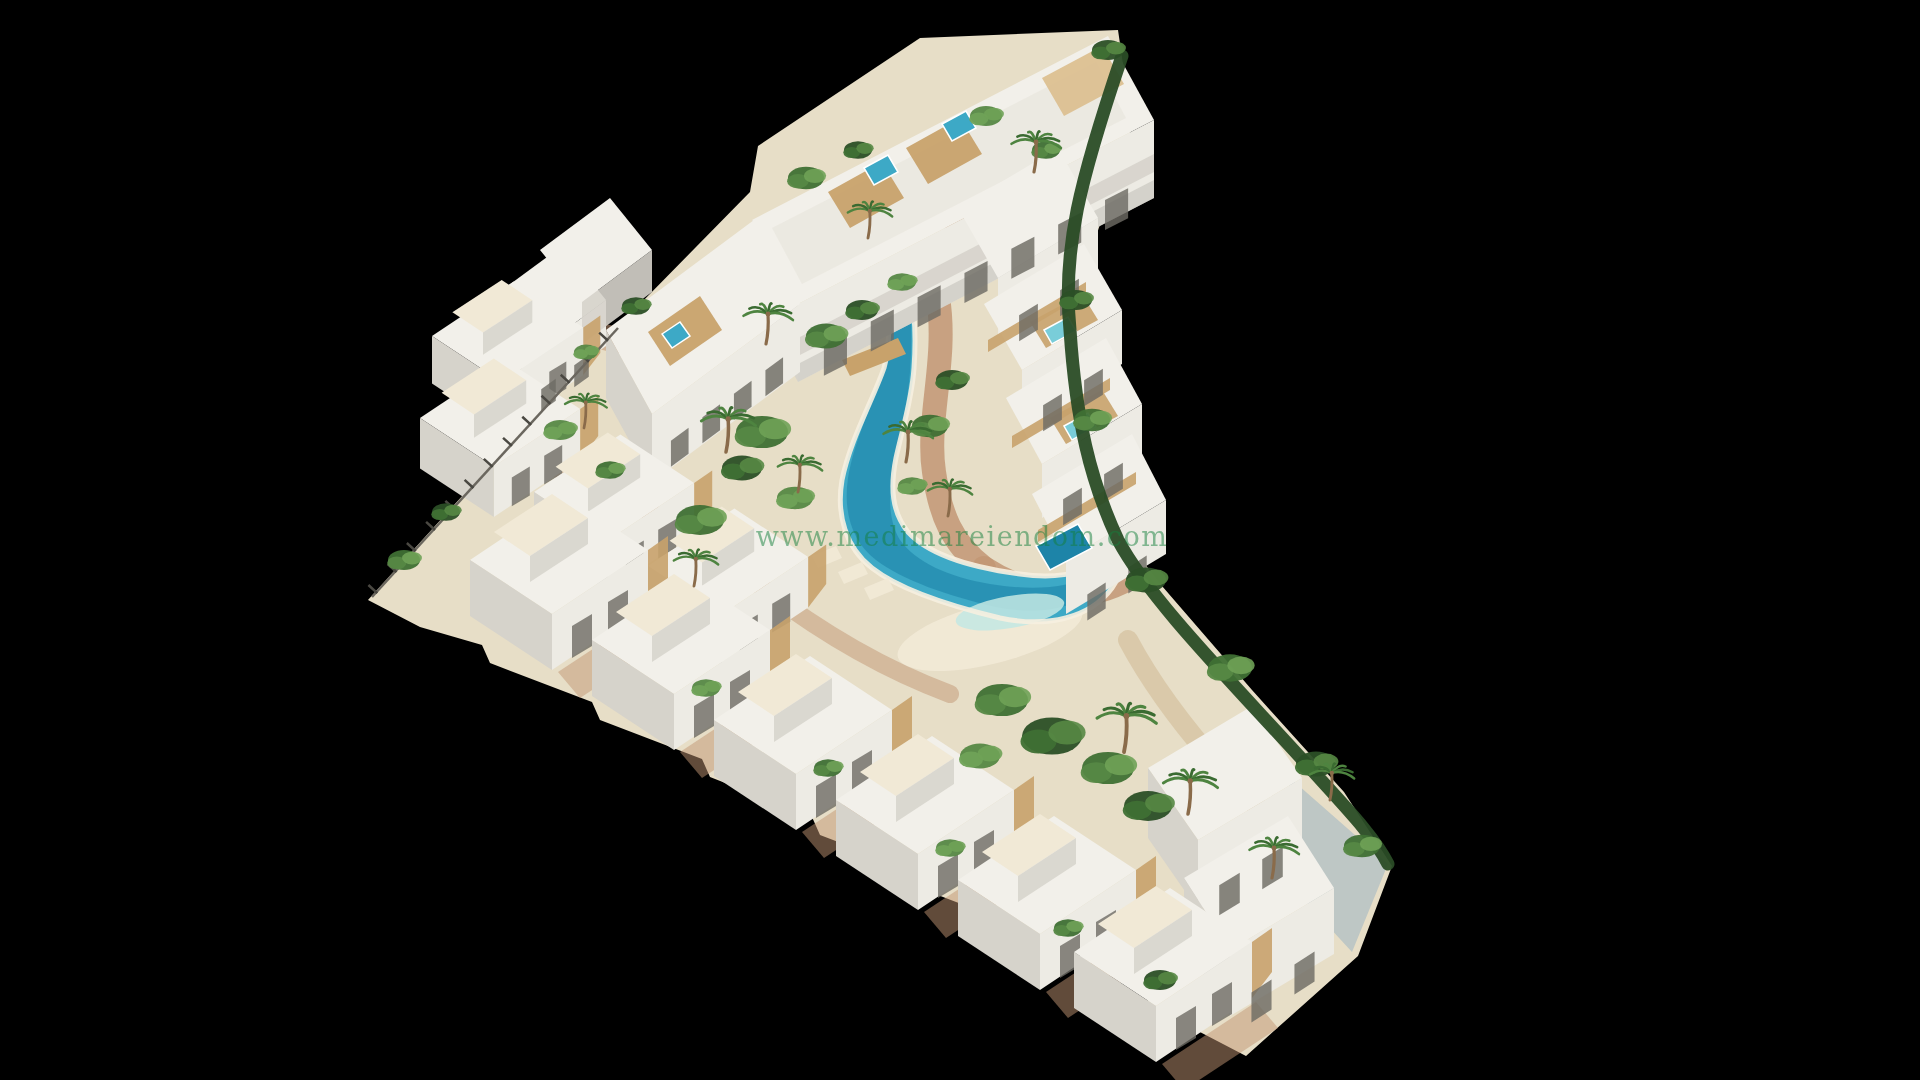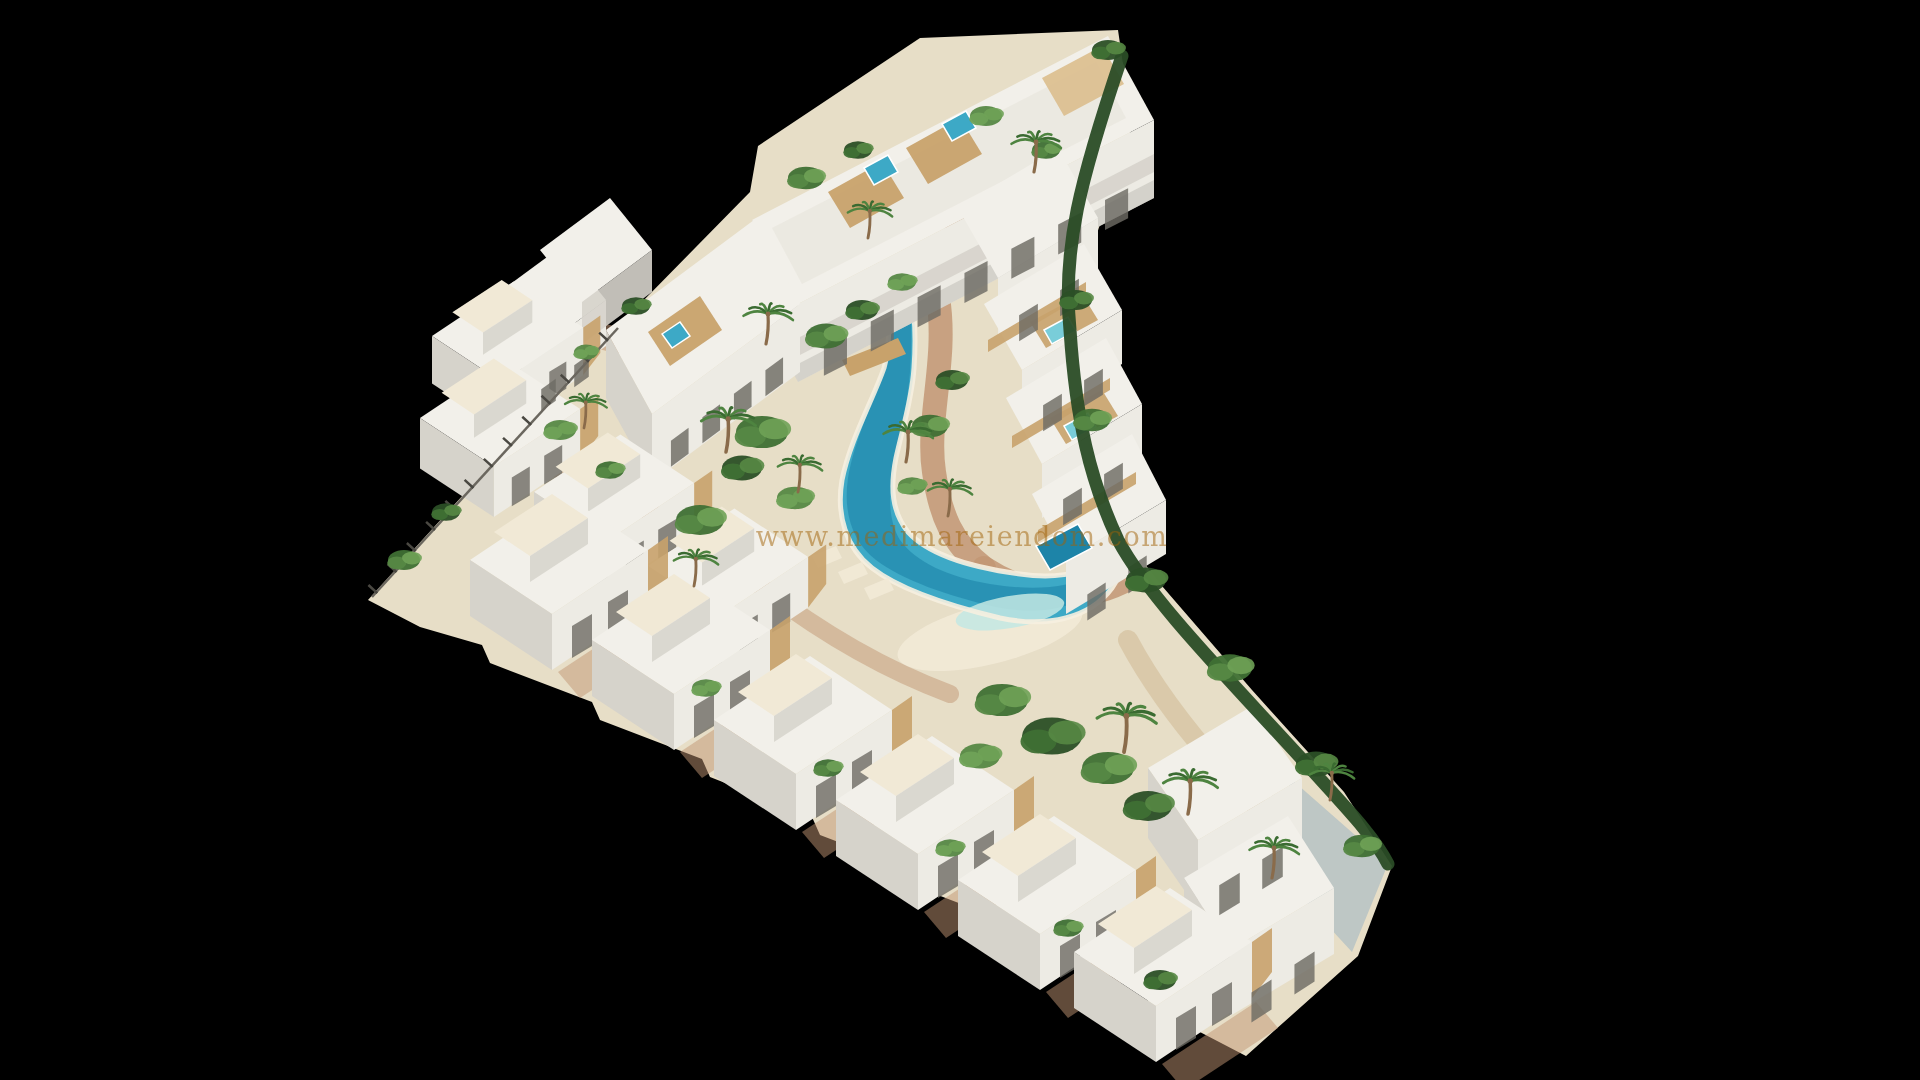--- a/index.html
+++ b/index.html
@@ -531,14 +531,14 @@
         <path d="M 2 -30 q -12.226845009172571 -6.111315603837634 -24.453690018345142 1.7773687923247308" fill="none" stroke="#4e8440" stroke-width="2.6" stroke-linecap="round"></path>
         <path d="M 2 -30 q -9.289310318467425 -9.685762199281154 -18.57862063693485 -5.371524398562306" fill="none" stroke="#3a6b31" stroke-width="2.6" stroke-linecap="round"></path>
         <path d="M 2 -30 q -3.862712429686842 -11.87068800128744 -7.725424859373684 -9.741376002574881" fill="none" stroke="#4e8440" stroke-width="2.6" stroke-linecap="round"></path>
         <path d="M 2 -30 q 1.739663762000821 -12.17457753274717 3.479327524001642 -10.34915506549434" fill="none" stroke="#3a6b31" stroke-width="2.6" stroke-linecap="round"></path>
         <path d="M 2 -30 q 7.695768441570729 -10.607083340452096 15.391536883141457 -7.21416668090419" fill="none" stroke="#4e8440" stroke-width="2.6" stroke-linecap="round"></path>
         <path d="M 2 -30 q 11.589798182084843 -7.403201098973318 23.179596364169686 -0.8064021979466363" fill="none" stroke="#3a6b31" stroke-width="2.6" stroke-linecap="round"></path>
         <path d="M 2 -30 q 12.469550628247802 -3.9593873284830288 24.939101256495604 6.0812253430339425" fill="none" stroke="#4e8440" stroke-width="2.6" stroke-linecap="round"></path>
         <circle cx="2" cy="-30" r="2.4" fill="#8a6b4a"></circle>
       </g>
     </svg>
-  <div class="watermark" style="left: 50.1042%; top: 49.6296%; font-size: 27px; letter-spacing: 1.5px; color: #a16207; opacity: 0.5;">www.medimareiendom.com</div>
+  <div class="watermark" style="left: 50.1042%; top: 49.6296%; font-size: 27px; letter-spacing: 1.5px; color: #15803d; opacity: 0.5;">www.medimareiendom.com</div>
 </div>
 
 </body></html>

